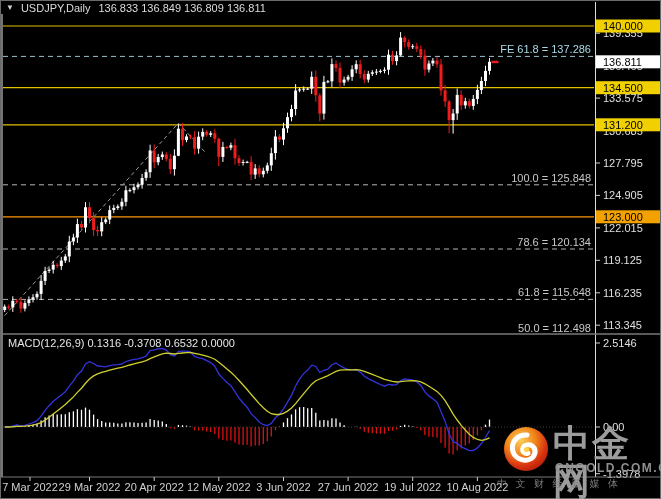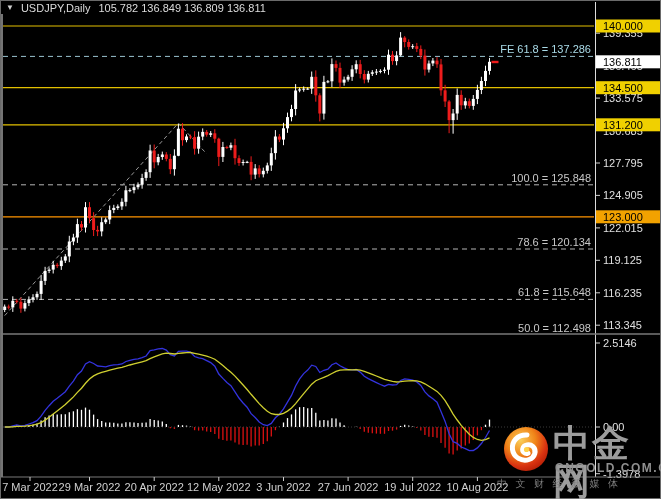--- a/index.html
+++ b/index.html
@@ -480,23 +480,24 @@
         <line x1="412.7" y1="477" x2="412.7" y2="481" stroke="#cfcfcf" stroke-width="1"></line>
         <text x="412.7" y="491" fill="#d0d0d0" font-size="11px" text-anchor="middle">19 Jul 2022</text>
         <line x1="477.4" y1="477" x2="477.4" y2="481" stroke="#cfcfcf" stroke-width="1"></line>
         <text x="477.4" y="491" fill="#d0d0d0" font-size="11px" text-anchor="middle">10 Aug 2022</text>
       </g>
     </svg>
 
   <div class="titlebar">
     <span class="tri">▼</span>
     <span class="sym">USDJPY,Daily</span>
-    <span class="ohlc">105.782 136.849 136.809 136.811</span>
+    <span class="ohlc">136.833 136.849 136.809 136.811</span>
   </div>
 
+  <div class="macd-label">MACD(12,26,9) 0.1316 -0.3708 0.6532 0.0000</div>
 
   <svg id="wm-logo" class="wm" viewBox="0 0 46 46">
     <defs>
       <radialGradient id="lg" cx="38%" cy="30%" r="75%">
         <stop offset="0%" stop-color="#fbcf5a"></stop>
         <stop offset="45%" stop-color="#f08418"></stop>
         <stop offset="78%" stop-color="#d93311"></stop>
         <stop offset="100%" stop-color="#b51f06"></stop>
       </radialGradient>
     </defs>

